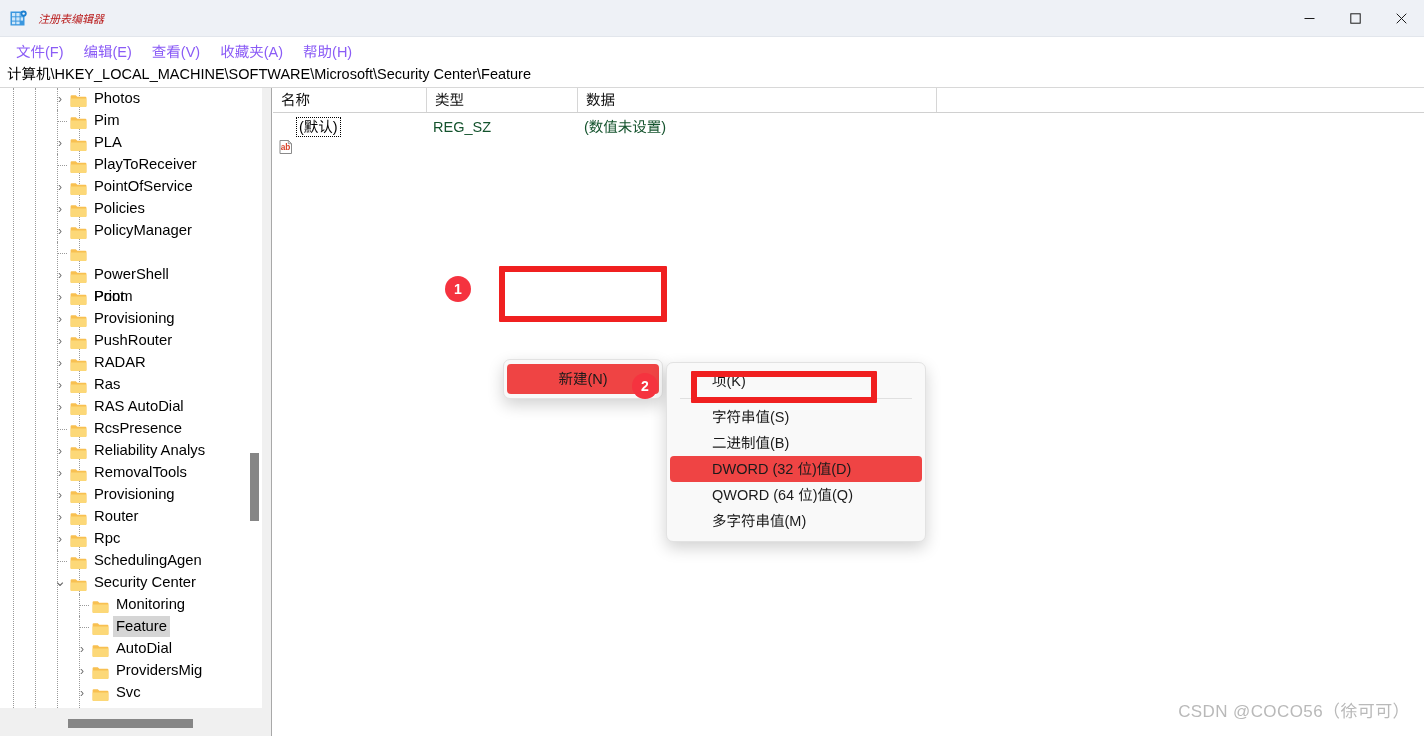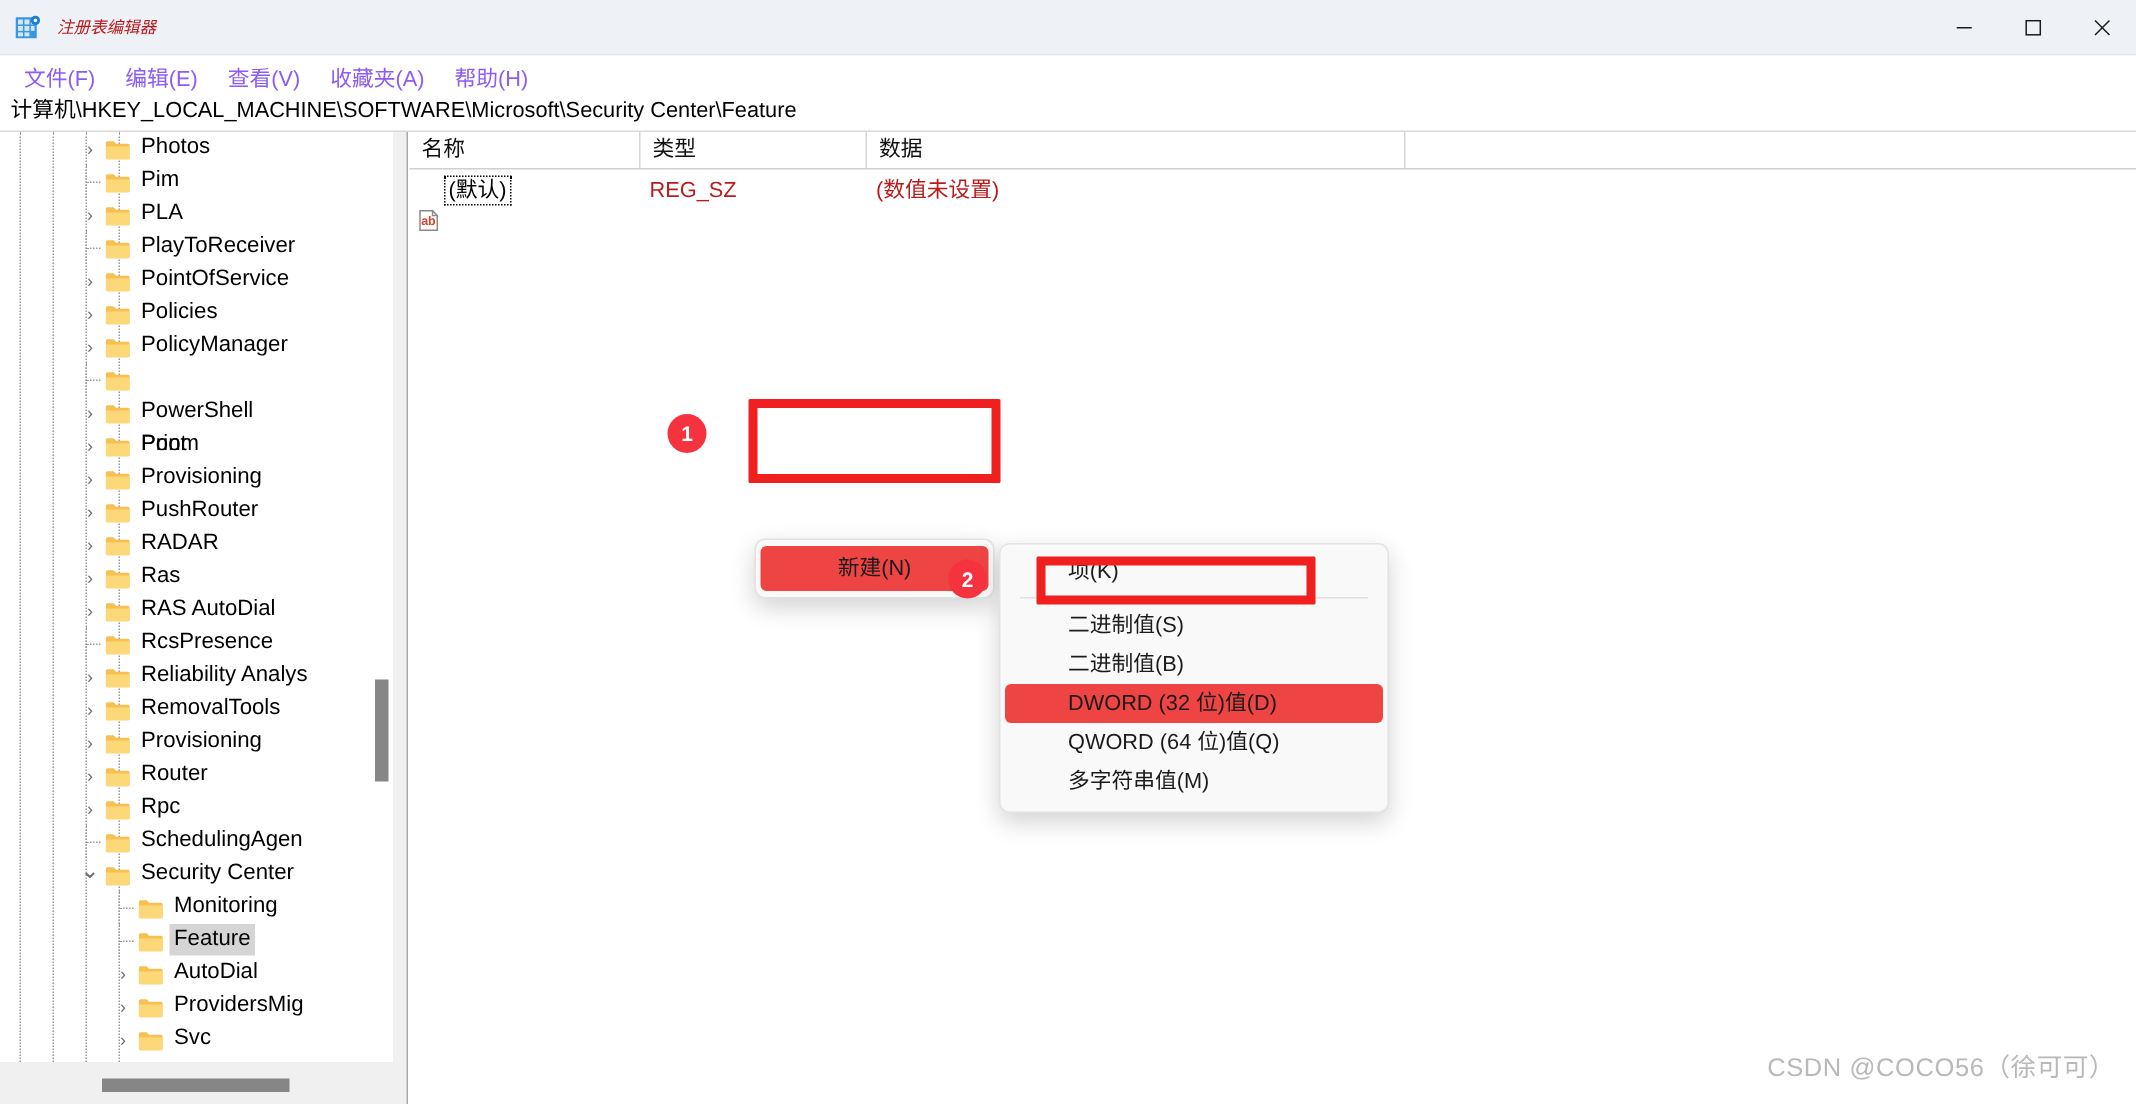--- a/index.html
+++ b/index.html
@@ -261,21 +261,21 @@
     left: 0;
     height: 24px;
     width: 1151px;
   }
   .lcell {
     position: absolute;
     top: 0;
     height: 24px;
     line-height: 24px;
     font-size: 14.5px;
-    color: #b91c1c;
+    color: #14532d;
     white-space: nowrap;
   }
   .namecell {
     position: absolute;
     left: 5px; top: 2px;
     height: 20px;
     display: flex;
     align-items: center;
   }
   .abicon {
@@ -713,21 +713,21 @@
     <div class="menu1">
       <div class="mrow hl">
         <span>新建(N)</span>
         <span class="subarrow">›</span>
       </div>
     </div>
 
     <div class="menu2">
       <div class="mrow">项(K)</div>
       <div class="msep"></div>
-      <div class="mrow">二进制值(S)</div>
+      <div class="mrow">字符串值(S)</div>
       <div class="mrow">二进制值(B)</div>
       <div class="mrow hl">DWORD (32 位)值(D)</div>
       <div class="mrow">QWORD (64 位)值(Q)</div>
       <div class="mrow">多字符串值(M)</div>
     </div>
 
     <div class="redbox" style="left:499px; top:178px; width:168px; height:56px;"></div>
     <div class="redbox" style="left:691px; top:283px; width:186px; height:32px;"></div>
 
     <div class="badge" style="left:445px; top:188px;">1</div>

